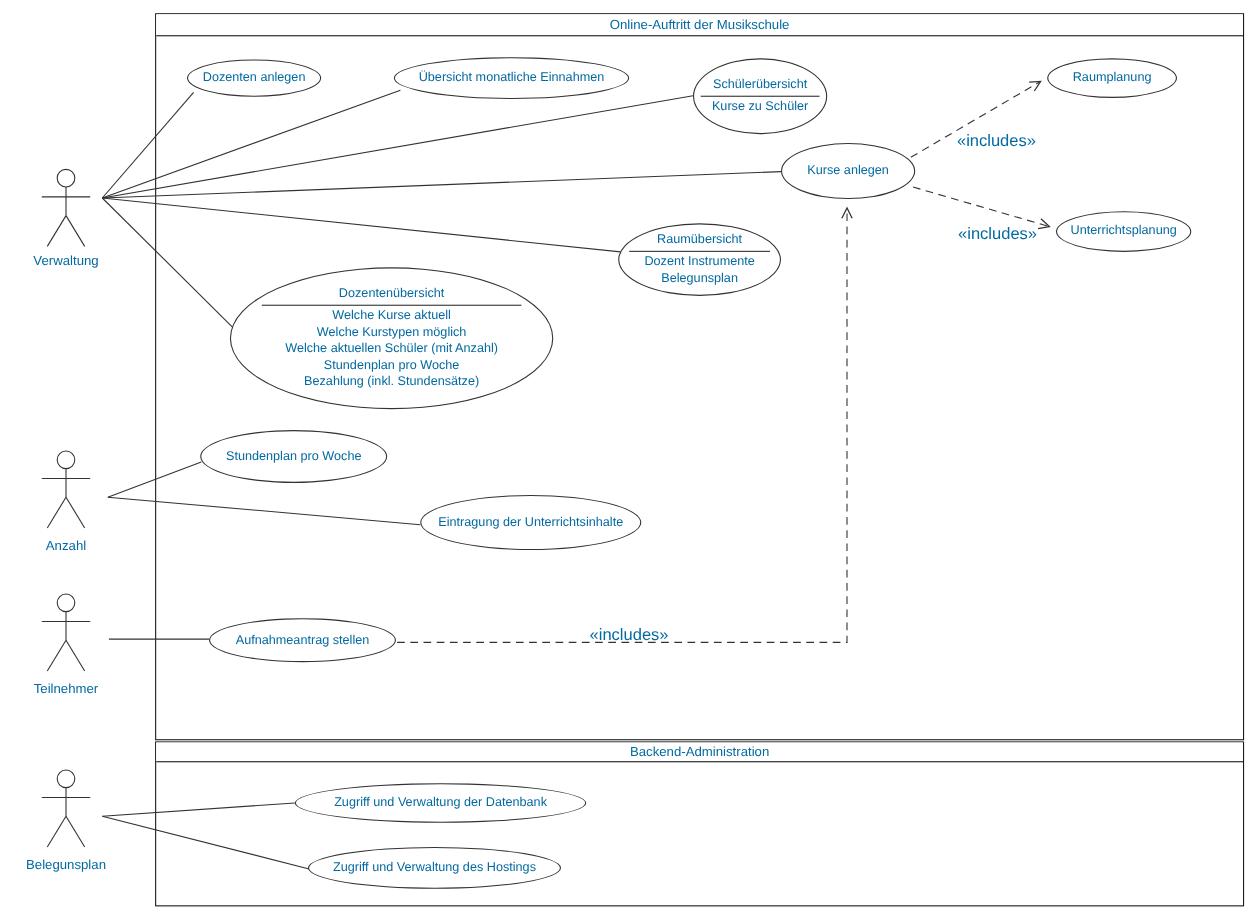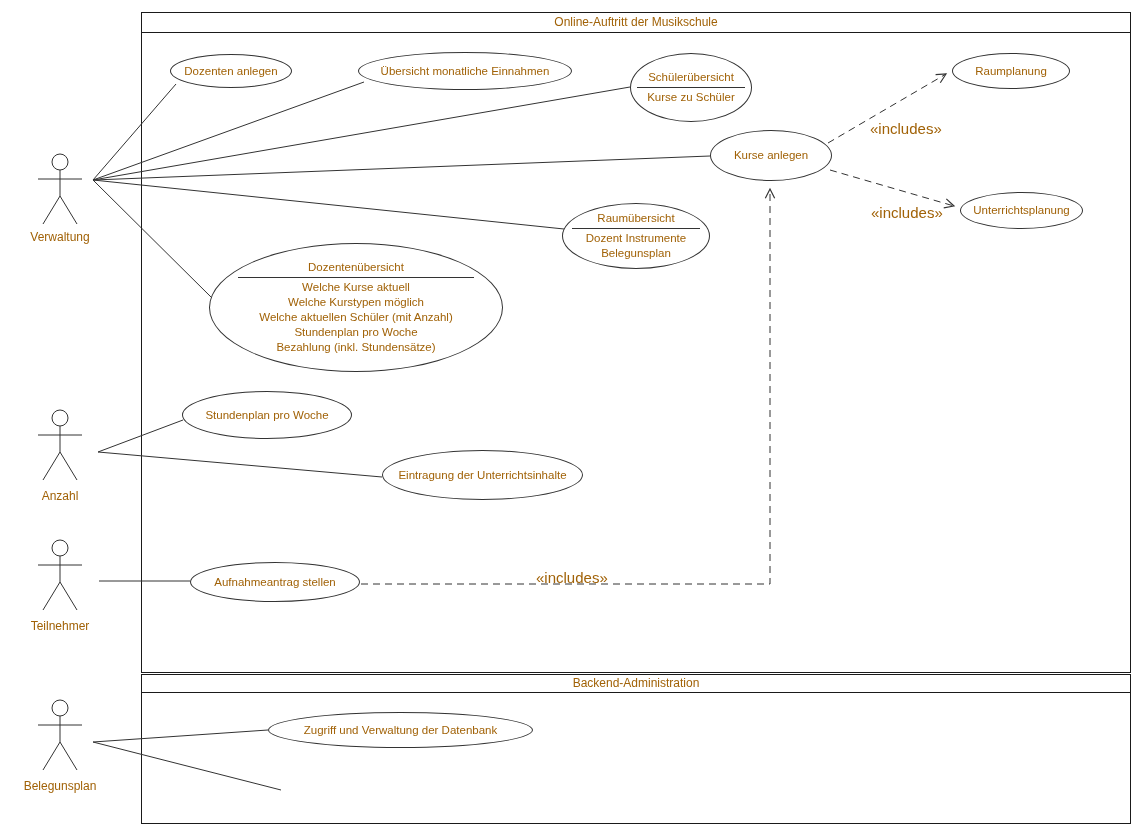--- a/index.html
+++ b/index.html
@@ -2,21 +2,21 @@
 <html><head>
 <meta charset="utf-8">
 <style>
   html, body { margin: 0; padding: 0; background: #ffffff; }
   .canvas {
     position: relative;
     width: 1140px;
     height: 830px;
     background: #ffffff;
     font-family: "Liberation Sans", sans-serif;
-    color: #a16207;
+    color: #0369a1;
     overflow: hidden;
   }
   .boundary {
     position: absolute;
     border: 1px solid #1a1a1a;
     background: transparent;
     z-index: 0;
   }
   .boundary-title {
     position: absolute;
@@ -213,18 +213,21 @@
   </div>
 
   <div class="uc" style="left:190px; top:562px; width:170px; height:40px;">
     <span>Aufnahmeantrag stellen</span>
   </div>
 
   <div class="uc" style="left:268px; top:712px; width:265px; height:36px;">
     <span>Zugriff und Verwaltung der Datenbank</span>
   </div>
 
+  <div class="uc" style="left:280px; top:770px; width:230px; height:38px;">
+    <span>Zugriff und Verwaltung des Hostings</span>
+  </div>
 
   <div class="include-label" style="left:870px; top:120px;">«includes»</div>
   <div class="include-label" style="left:871px; top:204px;">«includes»</div>
   <div class="include-label" style="left:536px; top:569px;">«includes»</div>
 
 </div>
 
 </body></html>

